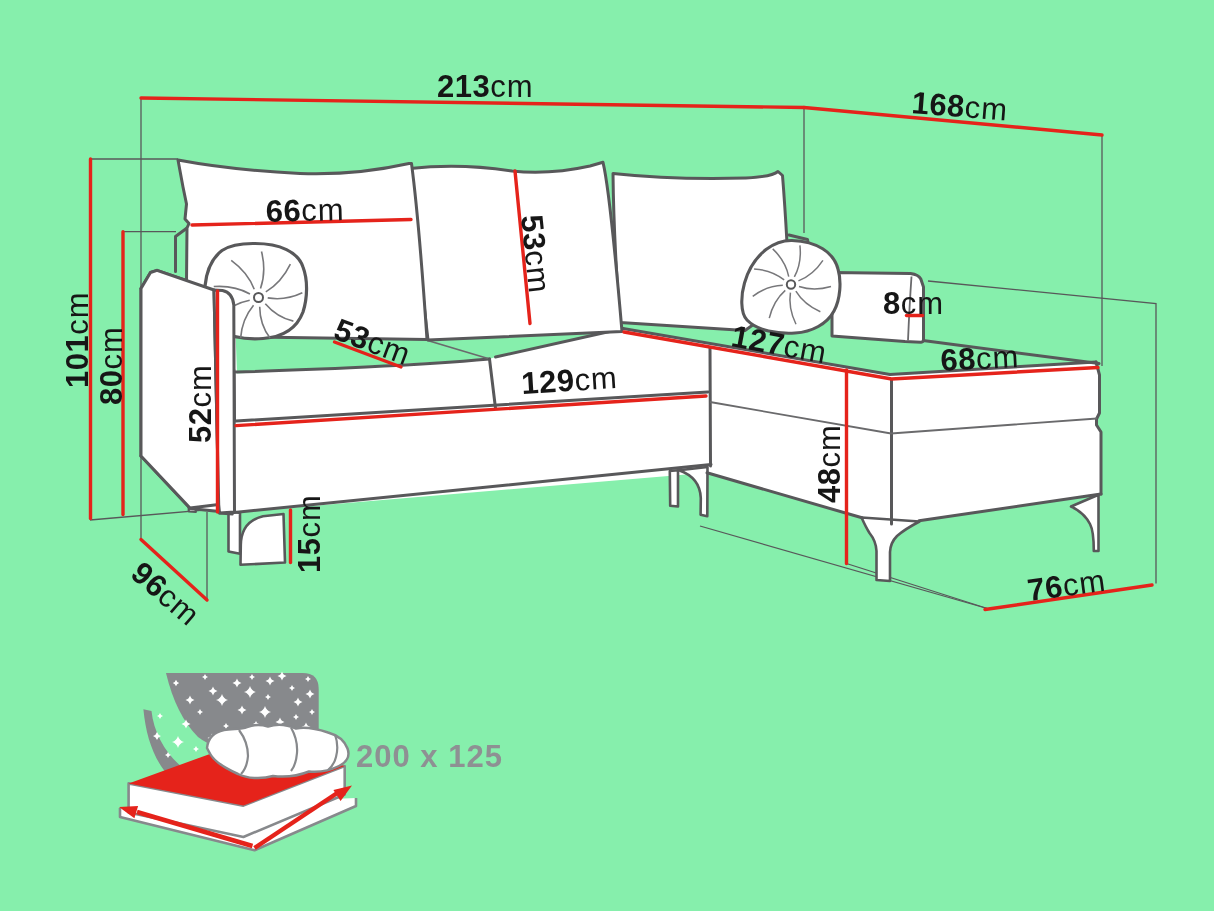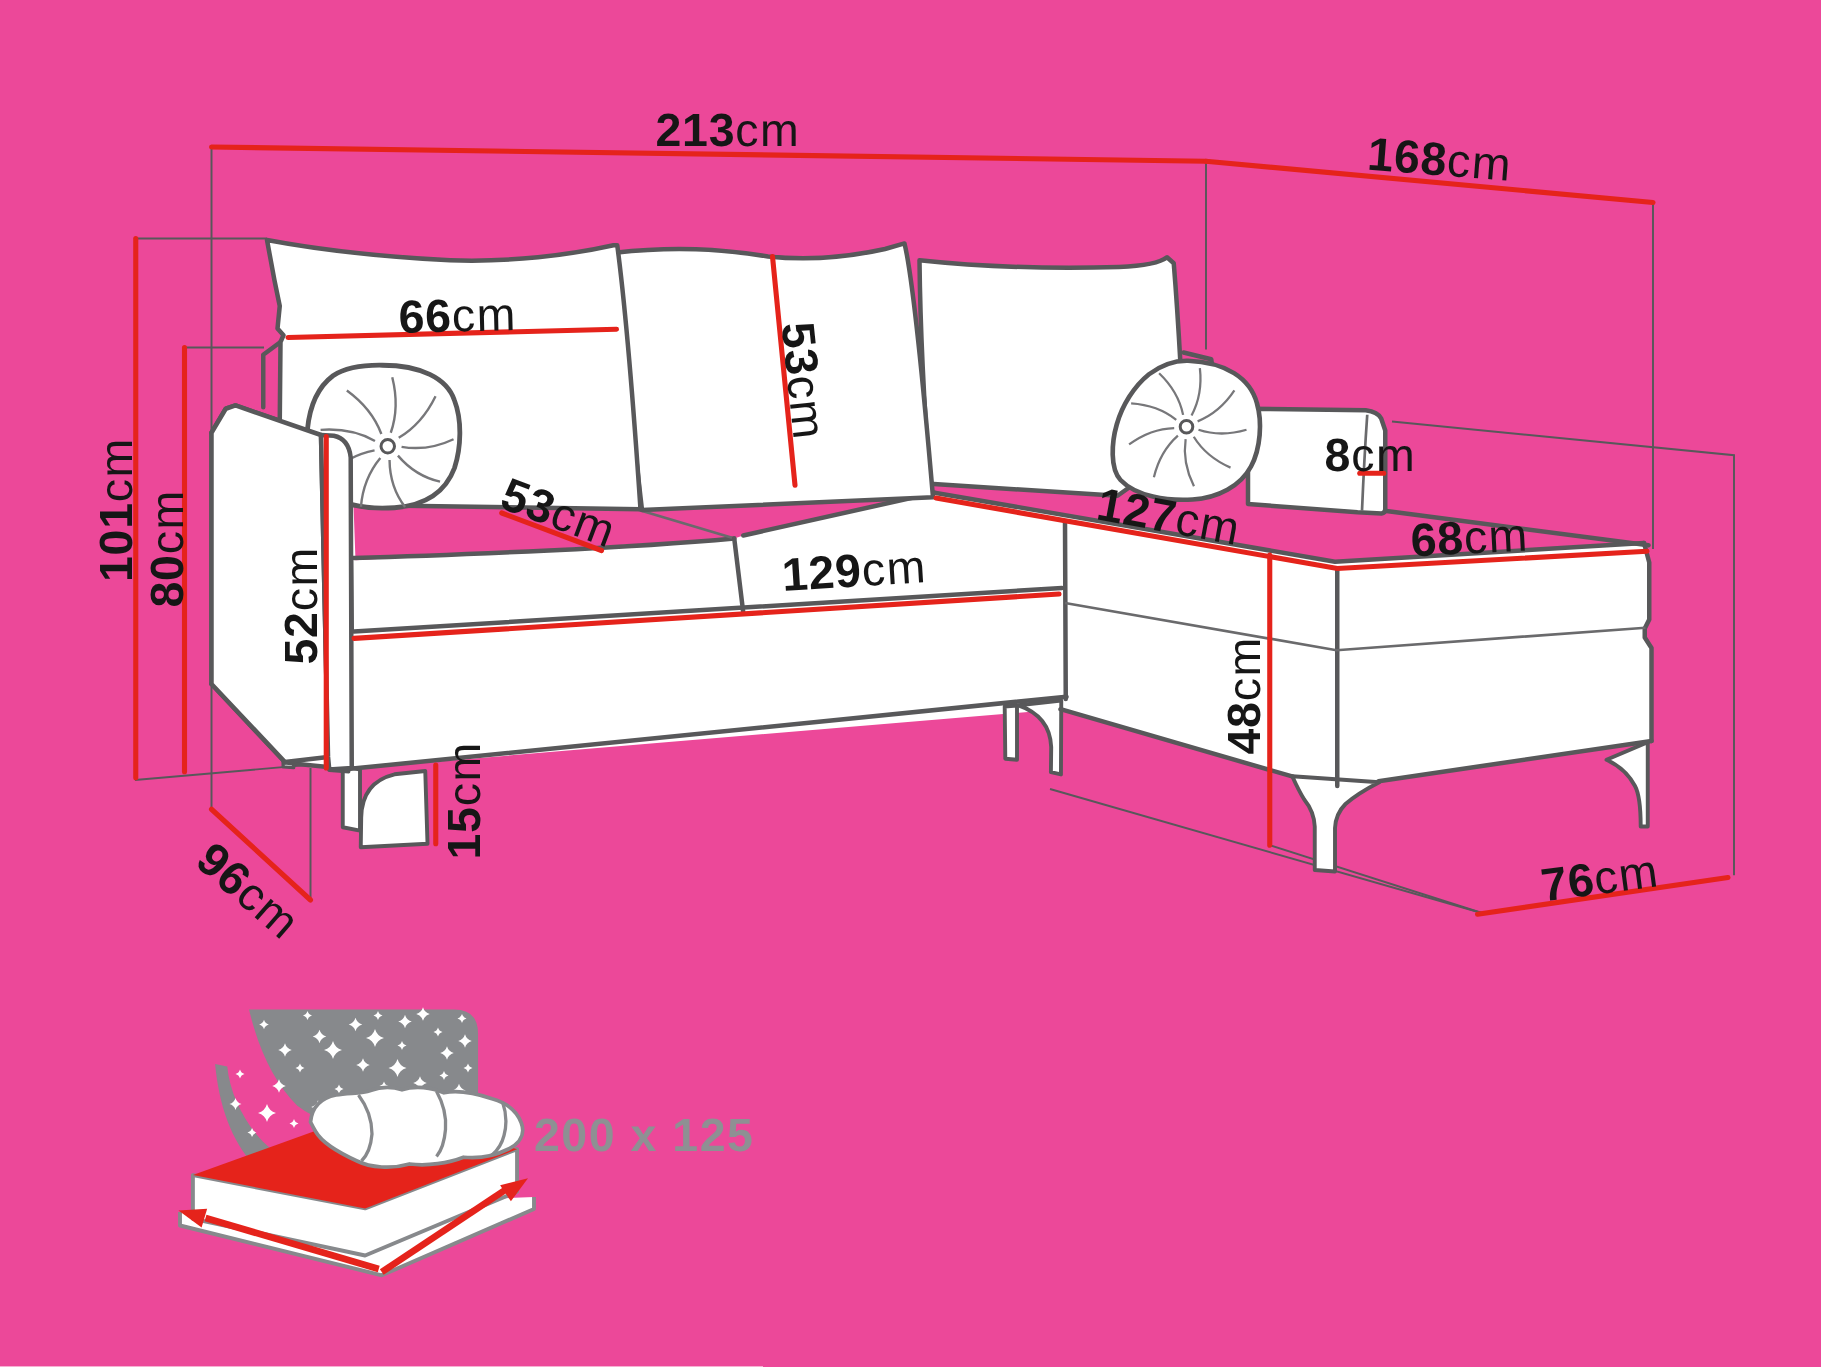--- a/index.html
+++ b/index.html
@@ -1,16 +1,16 @@
 <!DOCTYPE html>
 <html><head>
 <meta charset="utf-8">
 <style>
 html,body{margin:0;padding:0;background:#fff;}
-.wrap{width:1214px;height:911px;position:relative;overflow:hidden;background:#ec4899;}
+.wrap{width:1214px;height:911px;position:relative;overflow:hidden;background:#86efac;}
 text{font-family:"Liberation Sans",sans-serif;fill:#161616;}
 .num{font-weight:bold;font-size:31px;letter-spacing:0.5px;}
 .cm{font-weight:normal;font-size:31px;letter-spacing:1px;}
 </style>
 </head>
 <body>
 <div class="wrap">
 <svg width="1214" height="911" viewBox="0 0 1214 911">
 
 <g stroke="#58585a" stroke-width="1.3" fill="none">

